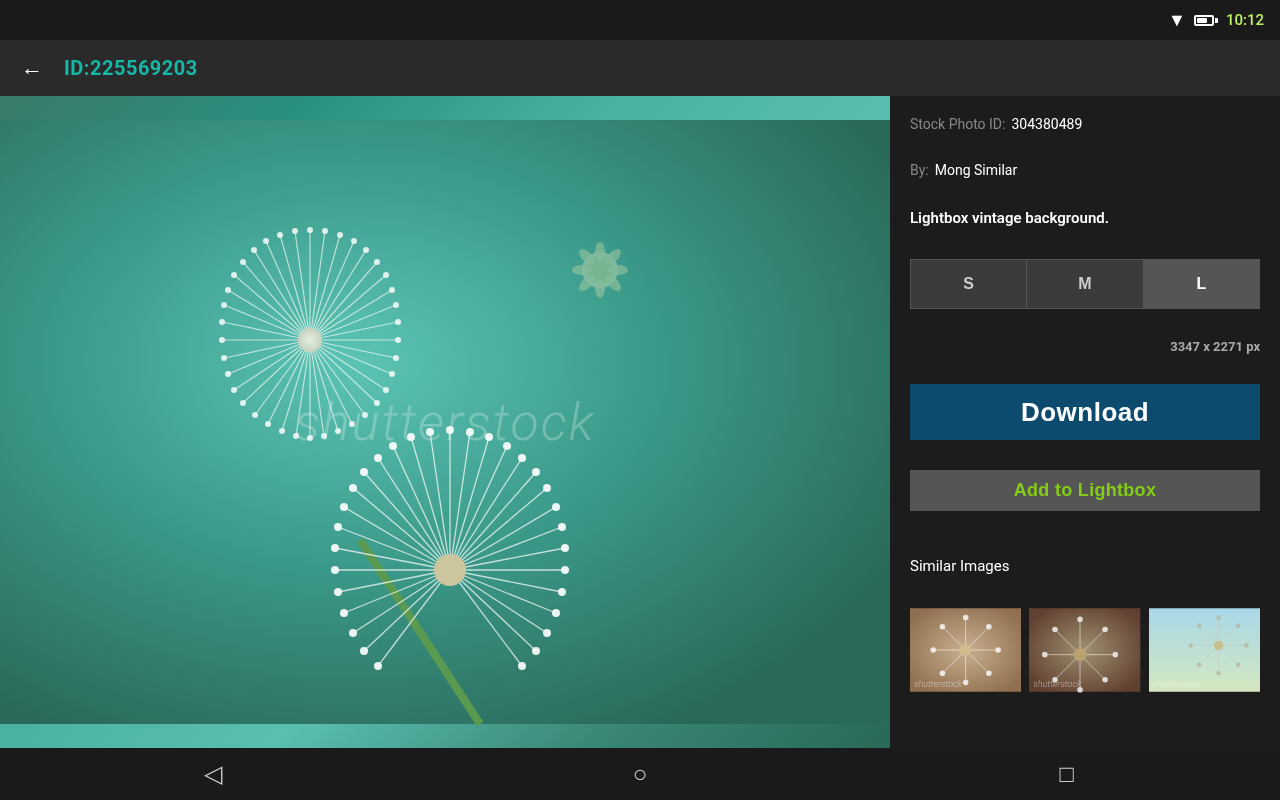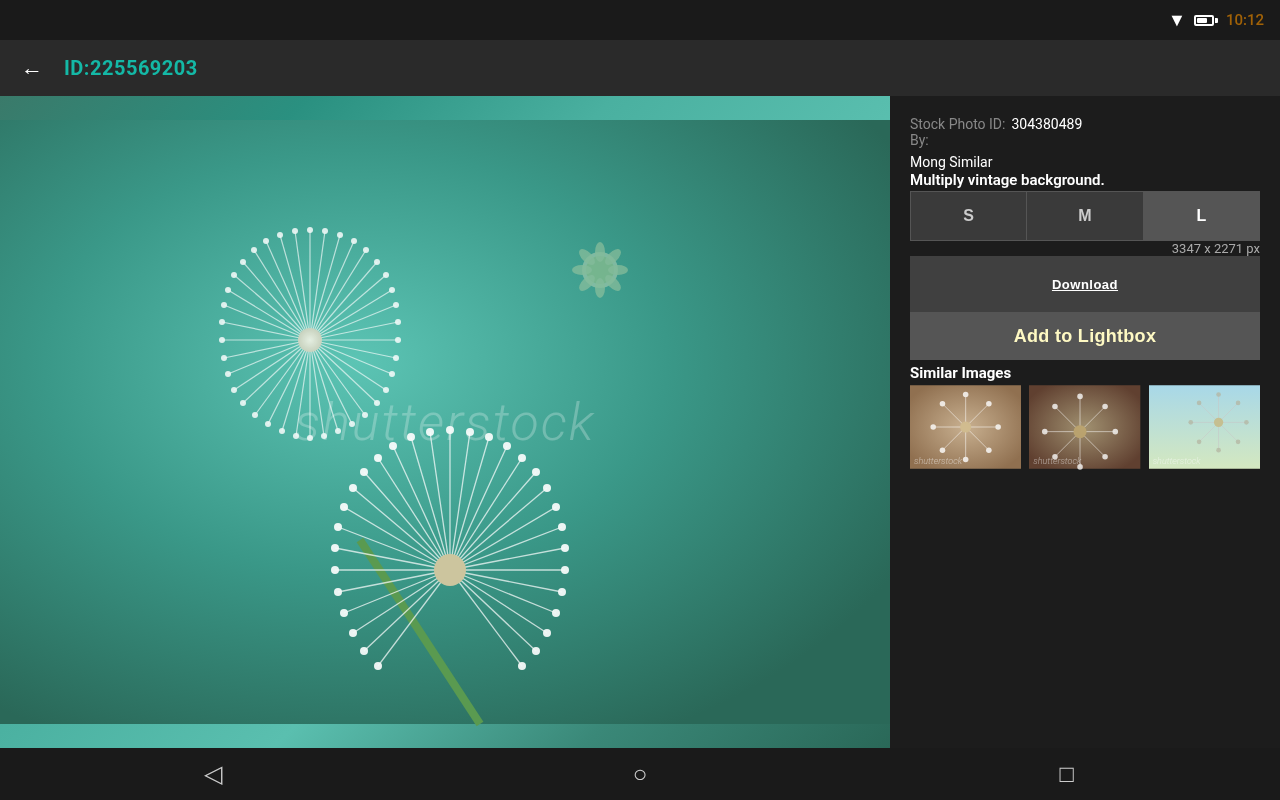--- a/index.html
+++ b/index.html
@@ -21,21 +21,21 @@
       align-items: center;
       justify-content: flex-end;
       padding: 0 16px;
       gap: 8px;
     }
     .status-icon {
       color: #fff;
       font-size: 14px;
     }
     #time {
-      color: #a16207;
+      color: #bef264;
       font-size: 15px;
       font-weight: 500;
     }
 
     
     #nav-bar {
       width: 100%;
       height: 56px;
       background: #2a2a2a;
       display: flex;
@@ -104,43 +104,42 @@
       z-index: 5;
     }
 
     
     #right-panel {
       flex: 1;
       background: #1c1c1c;
       padding: 20px 20px;
       display: flex;
       flex-direction: column;
-      gap: 0;
+      gap: 30px;
       overflow-y: auto;
     }
 
     #photo-id-row {
       display: flex;
       align-items: center;
       gap: 6px;
     }
     .meta-label {
       color: #888;
       font-size: 14px;
     }
     .meta-value {
       color: #fff;
       font-size: 14px;
     }
 
     #author-row {
       display: flex;
-      align-items: flex-start;
+      align-items: flex-end;
       gap: 6px;
-      flex-direction: column;
     }
 
     #description {
       color: #fff;
       font-size: 15px;
       font-weight: 600;
       line-height: 1.4;
     }
 
     
@@ -169,59 +168,59 @@
     }
     .size-btn.active {
       background: #555;
       color: #fff;
     }
 
     #dimensions {
       color: #aaa;
       font-size: 13px;
       text-align: right;
+      font-weight: bold;
     }
 
     
     #download-btn {
       width: 100%;
       height: 56px;
-      background: #404040;
-      color: #fff;
-      font-size: 13px;
+      background: #0c4a6e;
+      color: #fff;
+      font-size: 26px;
       font-weight: 700;
       border: none;
       cursor: pointer;
       display: flex;
       align-items: center;
       justify-content: center;
       letter-spacing: 0.5px;
-      text-decoration: underline;
     }
 
     #lightbox-btn {
       width: 100%;
-      height: 48px;
+      height: 41px;
       background: #555;
-      color: #fef9c3;
+      color: #84cc16;
       font-size: 18px;
       font-weight: 600;
       border: none;
       cursor: pointer;
       display: flex;
       align-items: center;
       justify-content: center;
       letter-spacing: 0.3px;
     }
 
     #similar-label {
       color: #fff;
       font-size: 15px;
-      font-weight: 700;
-      margin-top: 4px;
+      font-weight: 400;
+      margin-top: 16px;
     }
 
     #similar-grid {
       display: flex;
       gap: 8px;
     }
     .similar-thumb {
       flex: 1;
       height: 90px;
       position: relative;
@@ -510,21 +509,21 @@
     <div id="photo-id-row">
       <span class="meta-label">Stock Photo ID:</span>
       <span class="meta-value">304380489</span>
     </div>
 
     <div id="author-row">
       <span class="meta-label">By:</span>
       <span class="meta-value">Mong Similar</span>
     </div>
 
-    <div id="description">Multiply vintage background.</div>
+    <div id="description">Lightbox vintage background.</div>
 
     <div id="size-selector">
       <button class="size-btn">S</button>
       <button class="size-btn">M</button>
       <button class="size-btn active">L</button>
     </div>
 
     <div id="dimensions">3347 x 2271 px</div>
 
     <button id="download-btn">Download</button>

